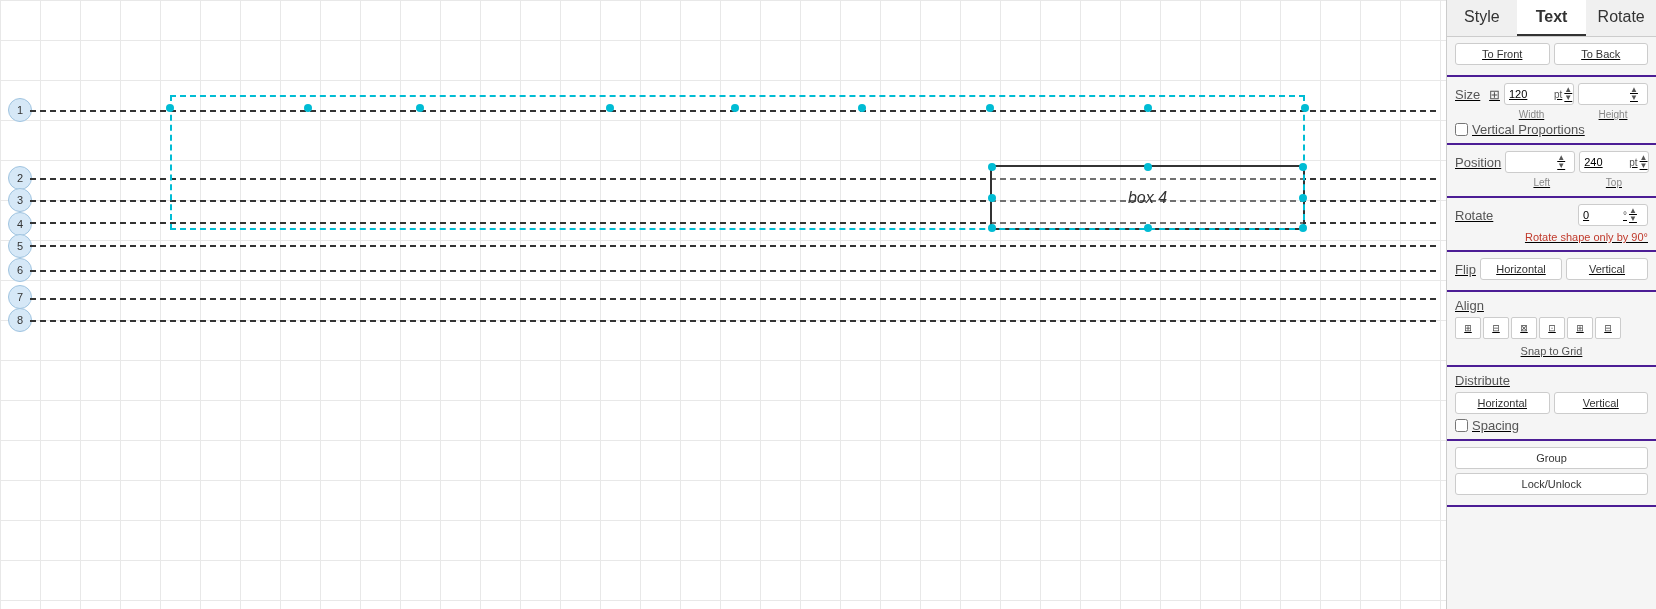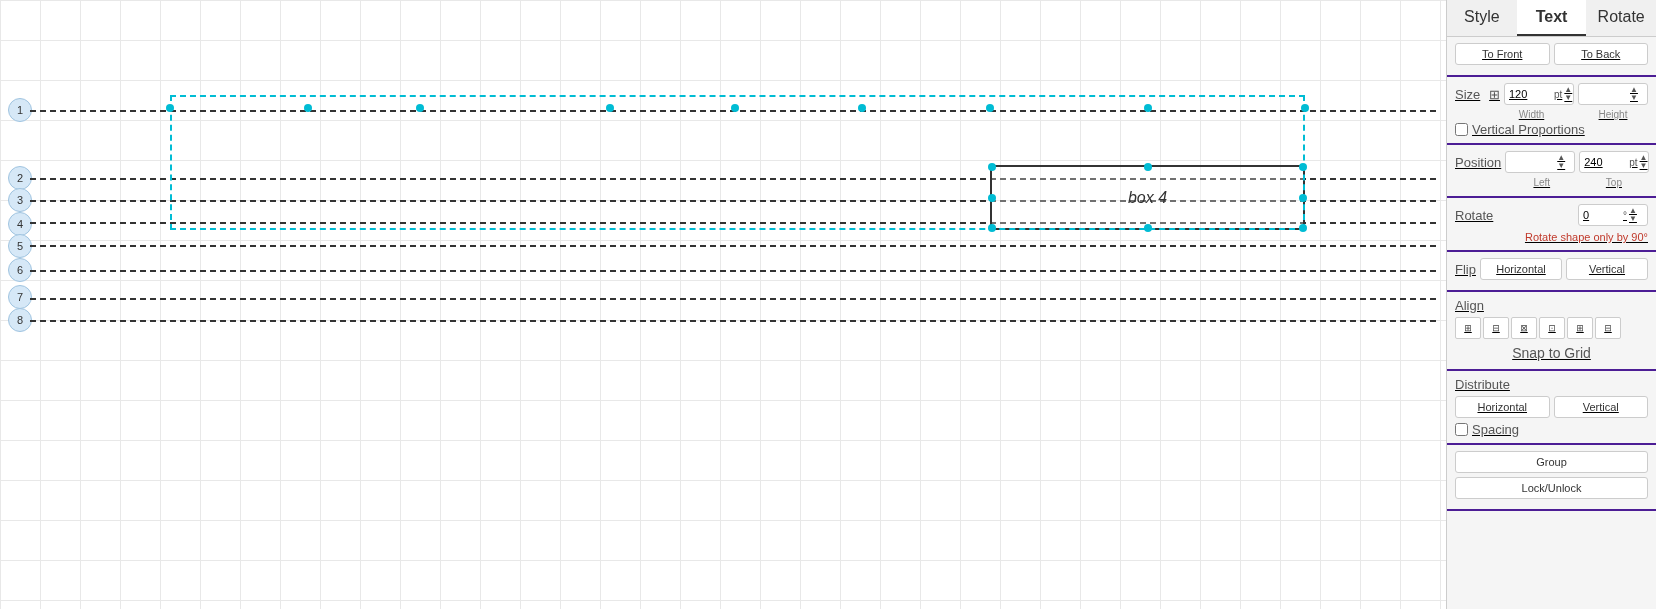--- a/index.html
+++ b/index.html
@@ -177,21 +177,21 @@
       cursor: pointer;
       display: flex;
       align-items: center;
       justify-content: center;
       font-size: 9px;
       color: #444;
     }
 
     .snap-to-grid-row {
       text-align: center;
-      font-size: 14px;
+      font-size: 11px;
       color: #555;
       cursor: pointer;
       padding: 2px 0;
     }
 
     .distribute-row {
       display: flex;
       gap: 4px;
       margin-bottom: 4px;
     }

